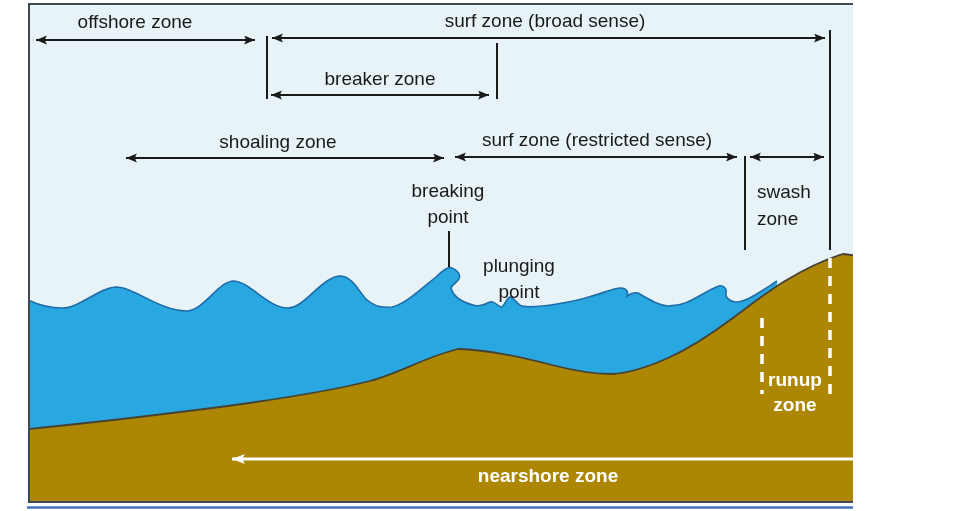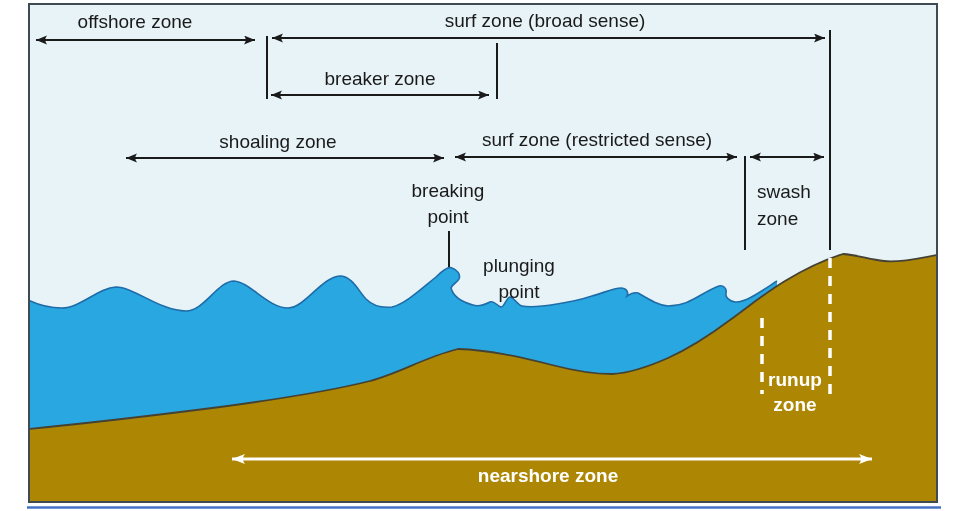--- a/index.html
+++ b/index.html
@@ -1,16 +1,16 @@
 <!DOCTYPE html>
 <html style="--background: #e8f3f8; --water: #29a7e1; --water_outline: #1e6ca8; --sand: #ad8703; --sand_outline: #454233; --arrow: #1a1a1a; --white: #ffffff; --frame: #404a52; --underline: #4472c4;"><head>
 <meta charset="utf-8">
 <style>
   html,body{margin:0;padding:0;background:#ffffff;}
-  .stage{position:relative;width:975px;height:511px;background:#ffffff;overflow:hidden;
+  .stage{position:relative;width:853px;height:511px;background:#ffffff;overflow:hidden;
          font-family:"Liberation Sans",sans-serif;}
   svg{position:absolute;left:0;top:0;}
   .box-fill{fill:var(--background);}
   .box-stroke{fill:none;stroke:var(--frame);stroke-width:2;}
   .water-fill{fill:var(--water);}
   .water-line{fill:none;stroke:var(--water_outline);stroke-width:1.6;}
   .sand-fill{fill:var(--sand);}
   .sand-line{fill:none;stroke:var(--sand_outline);stroke-width:1.8;}
   .arrow{stroke:var(--arrow);stroke-width:2;fill:none;}
   .tick{stroke:var(--arrow);stroke-width:2;fill:none;}

